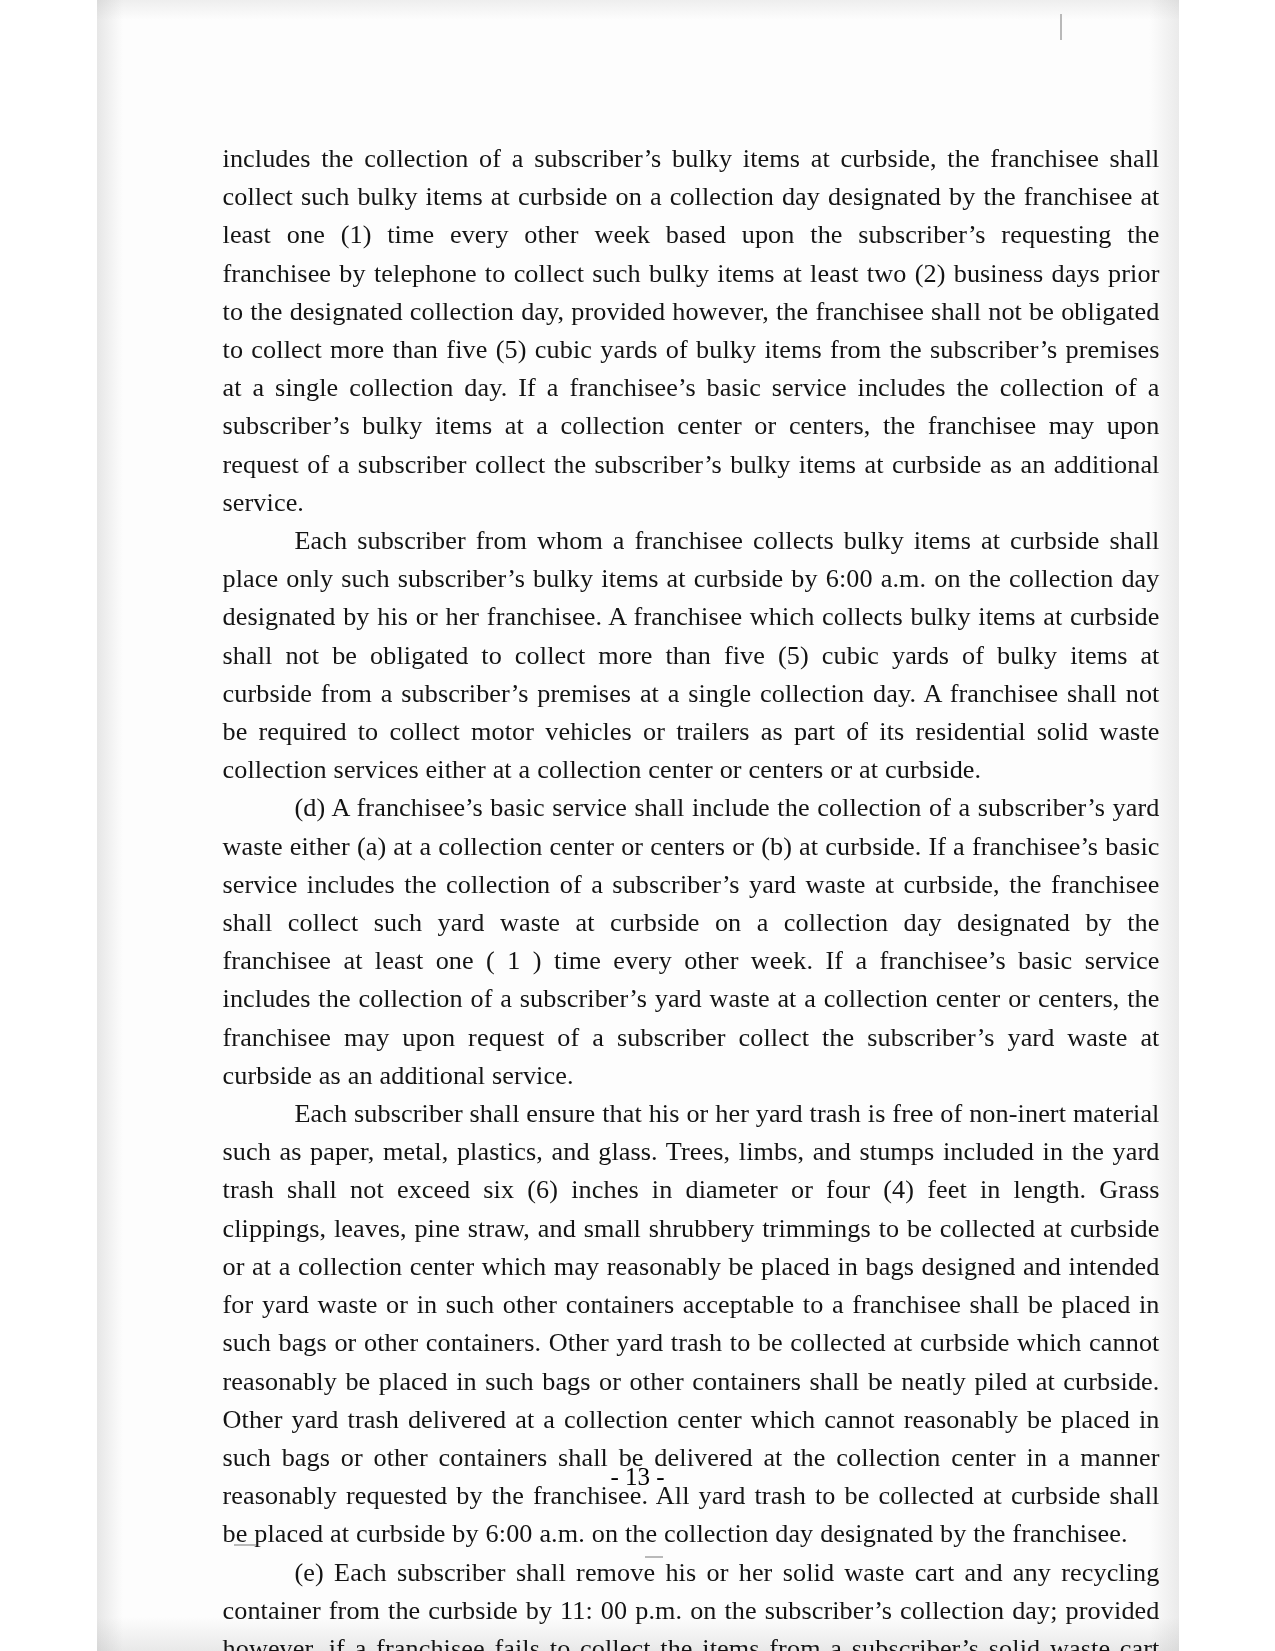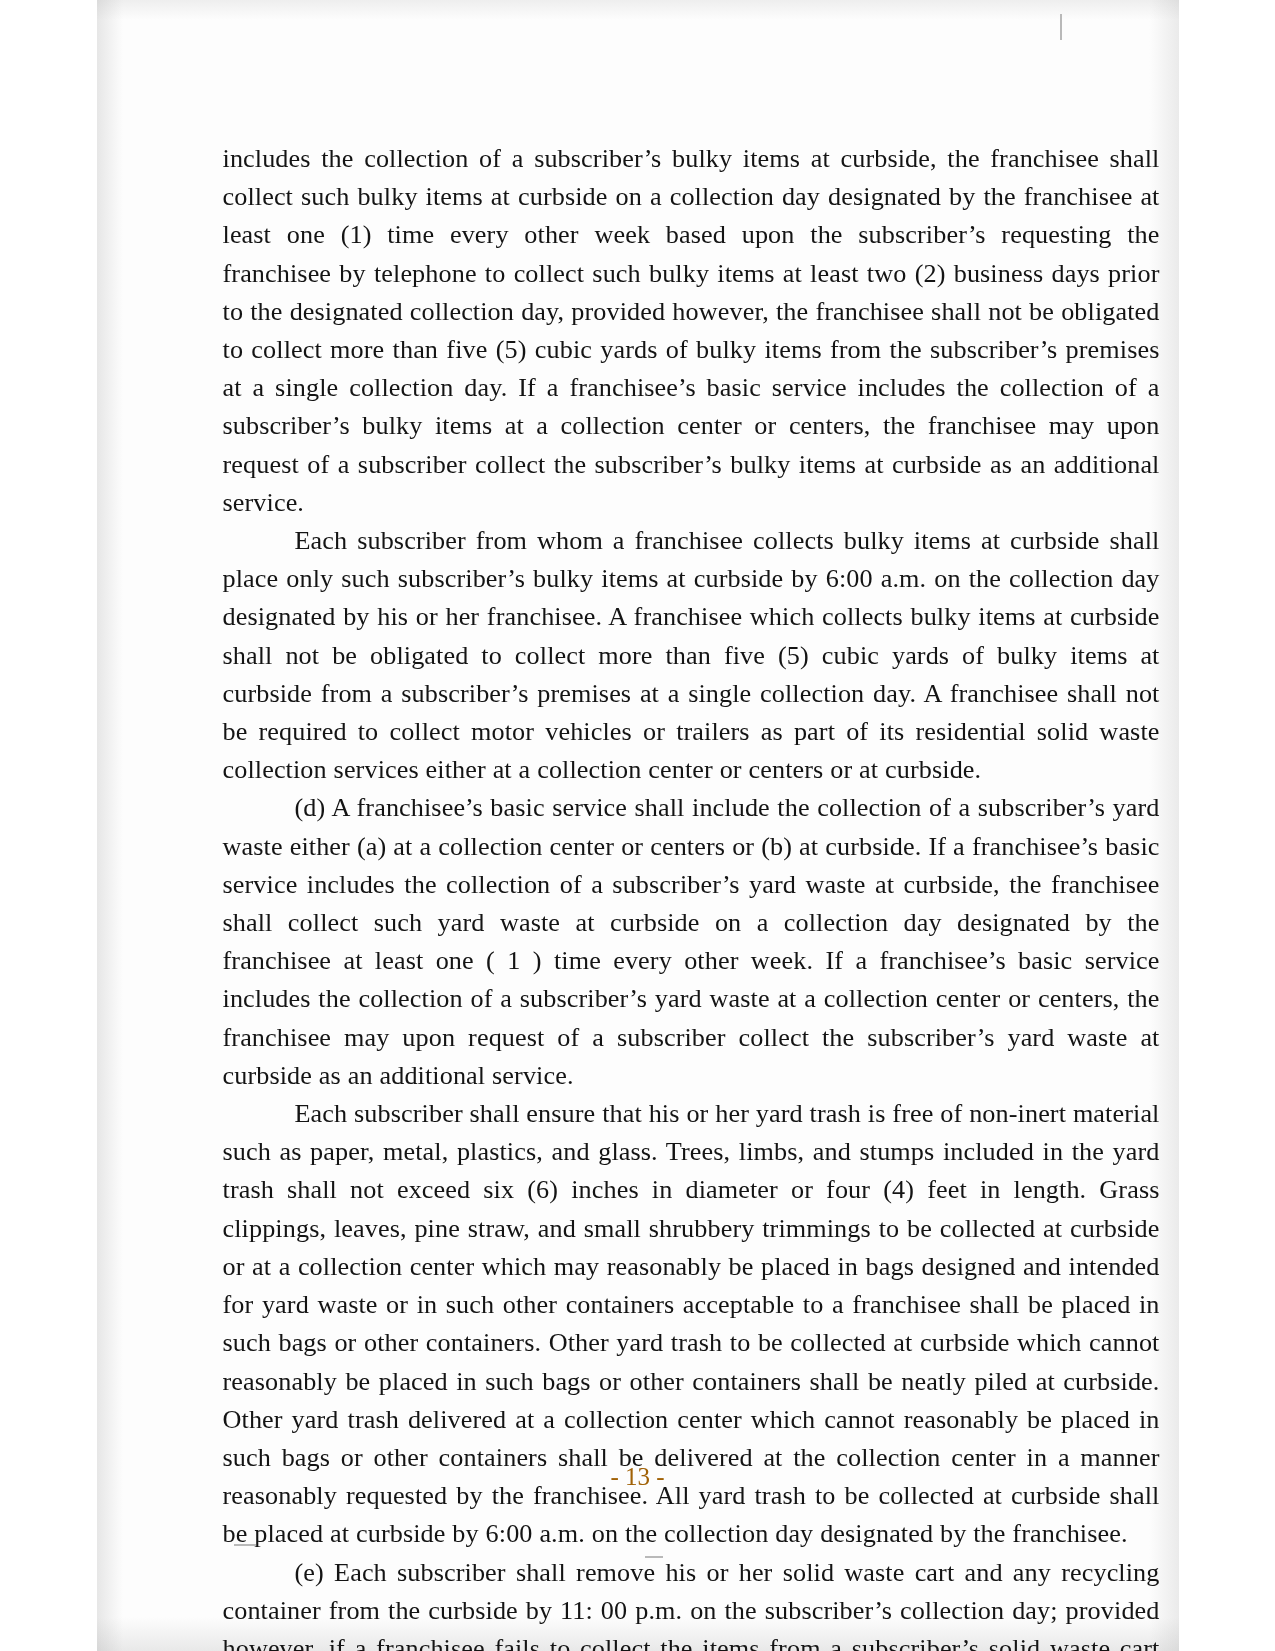--- a/index.html
+++ b/index.html
@@ -81,21 +81,21 @@
   }
 
   .page-number {
     position: absolute;
     left: 0;
     top: 1462px;
     width: 100%;
     text-align: center;
     font-size: 25px;
     line-height: 30px;
-    color: #a16207;
+    color: #000000;
   }
 </style>
 </head>
 <body>
 
 <div class="page">
 
   <div class="scan-edge-top"></div>
   <div class="scan-edge-left"></div>
   <div class="scan-edge-right"></div>

